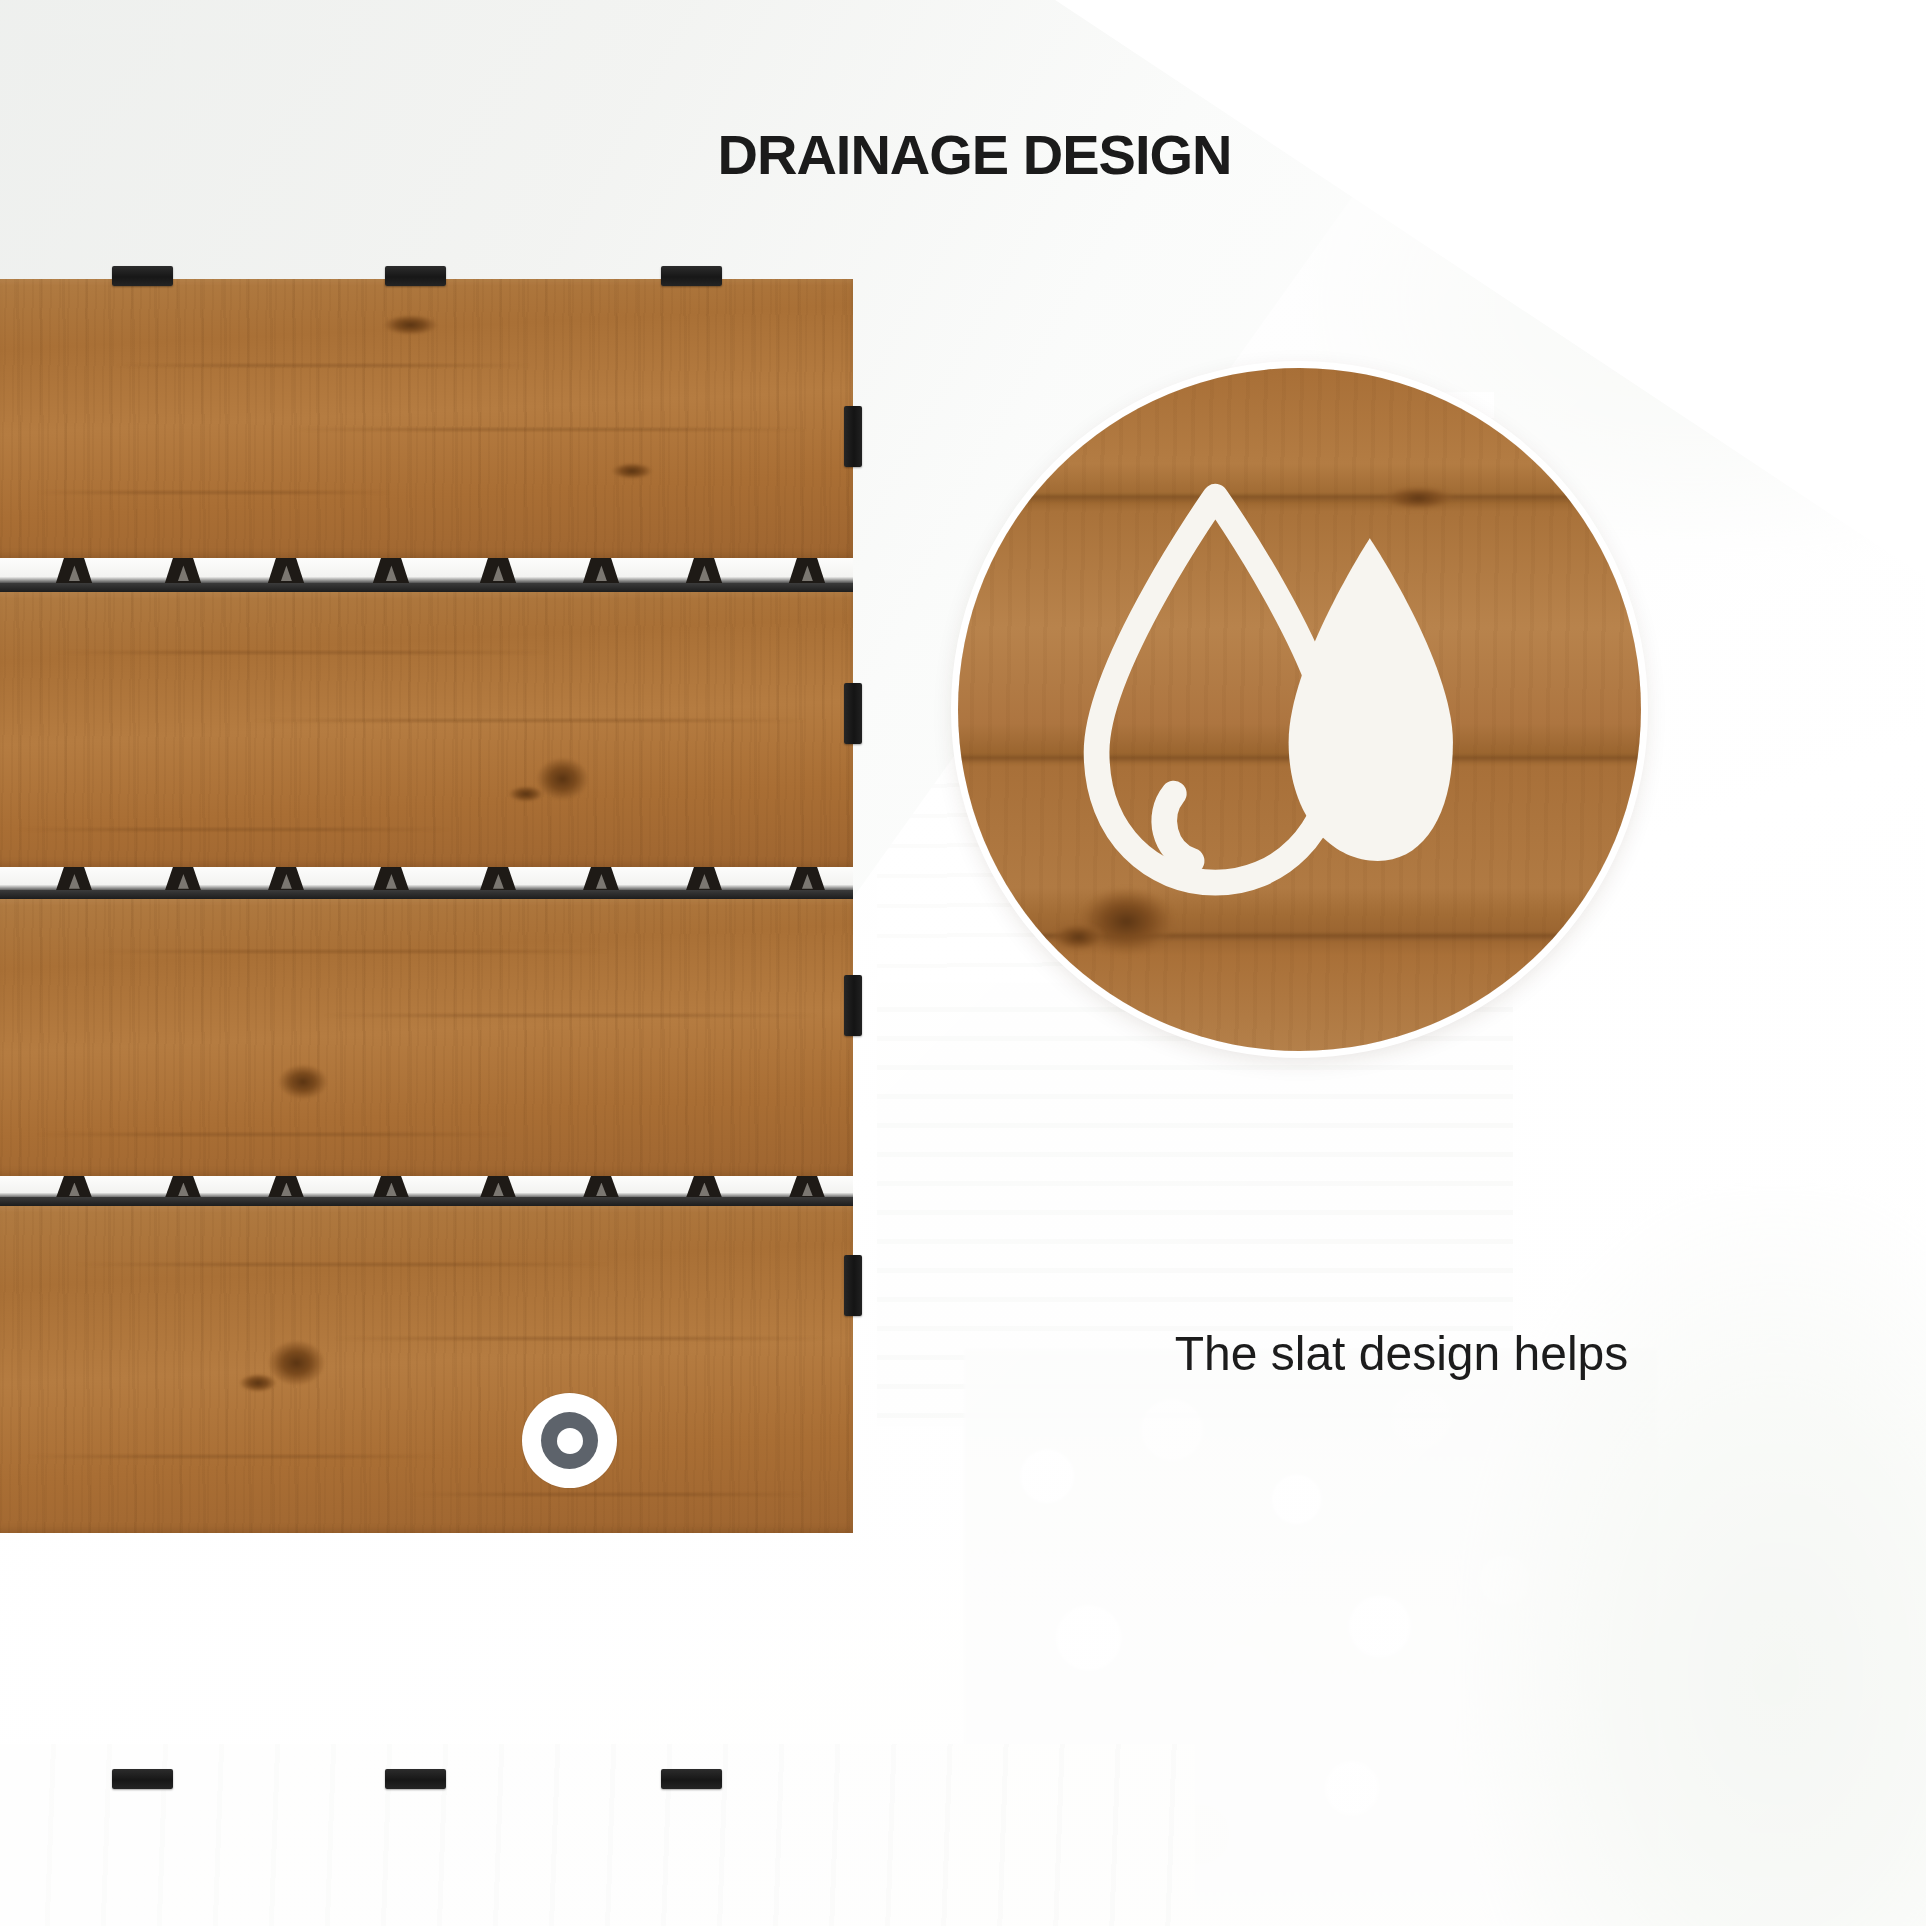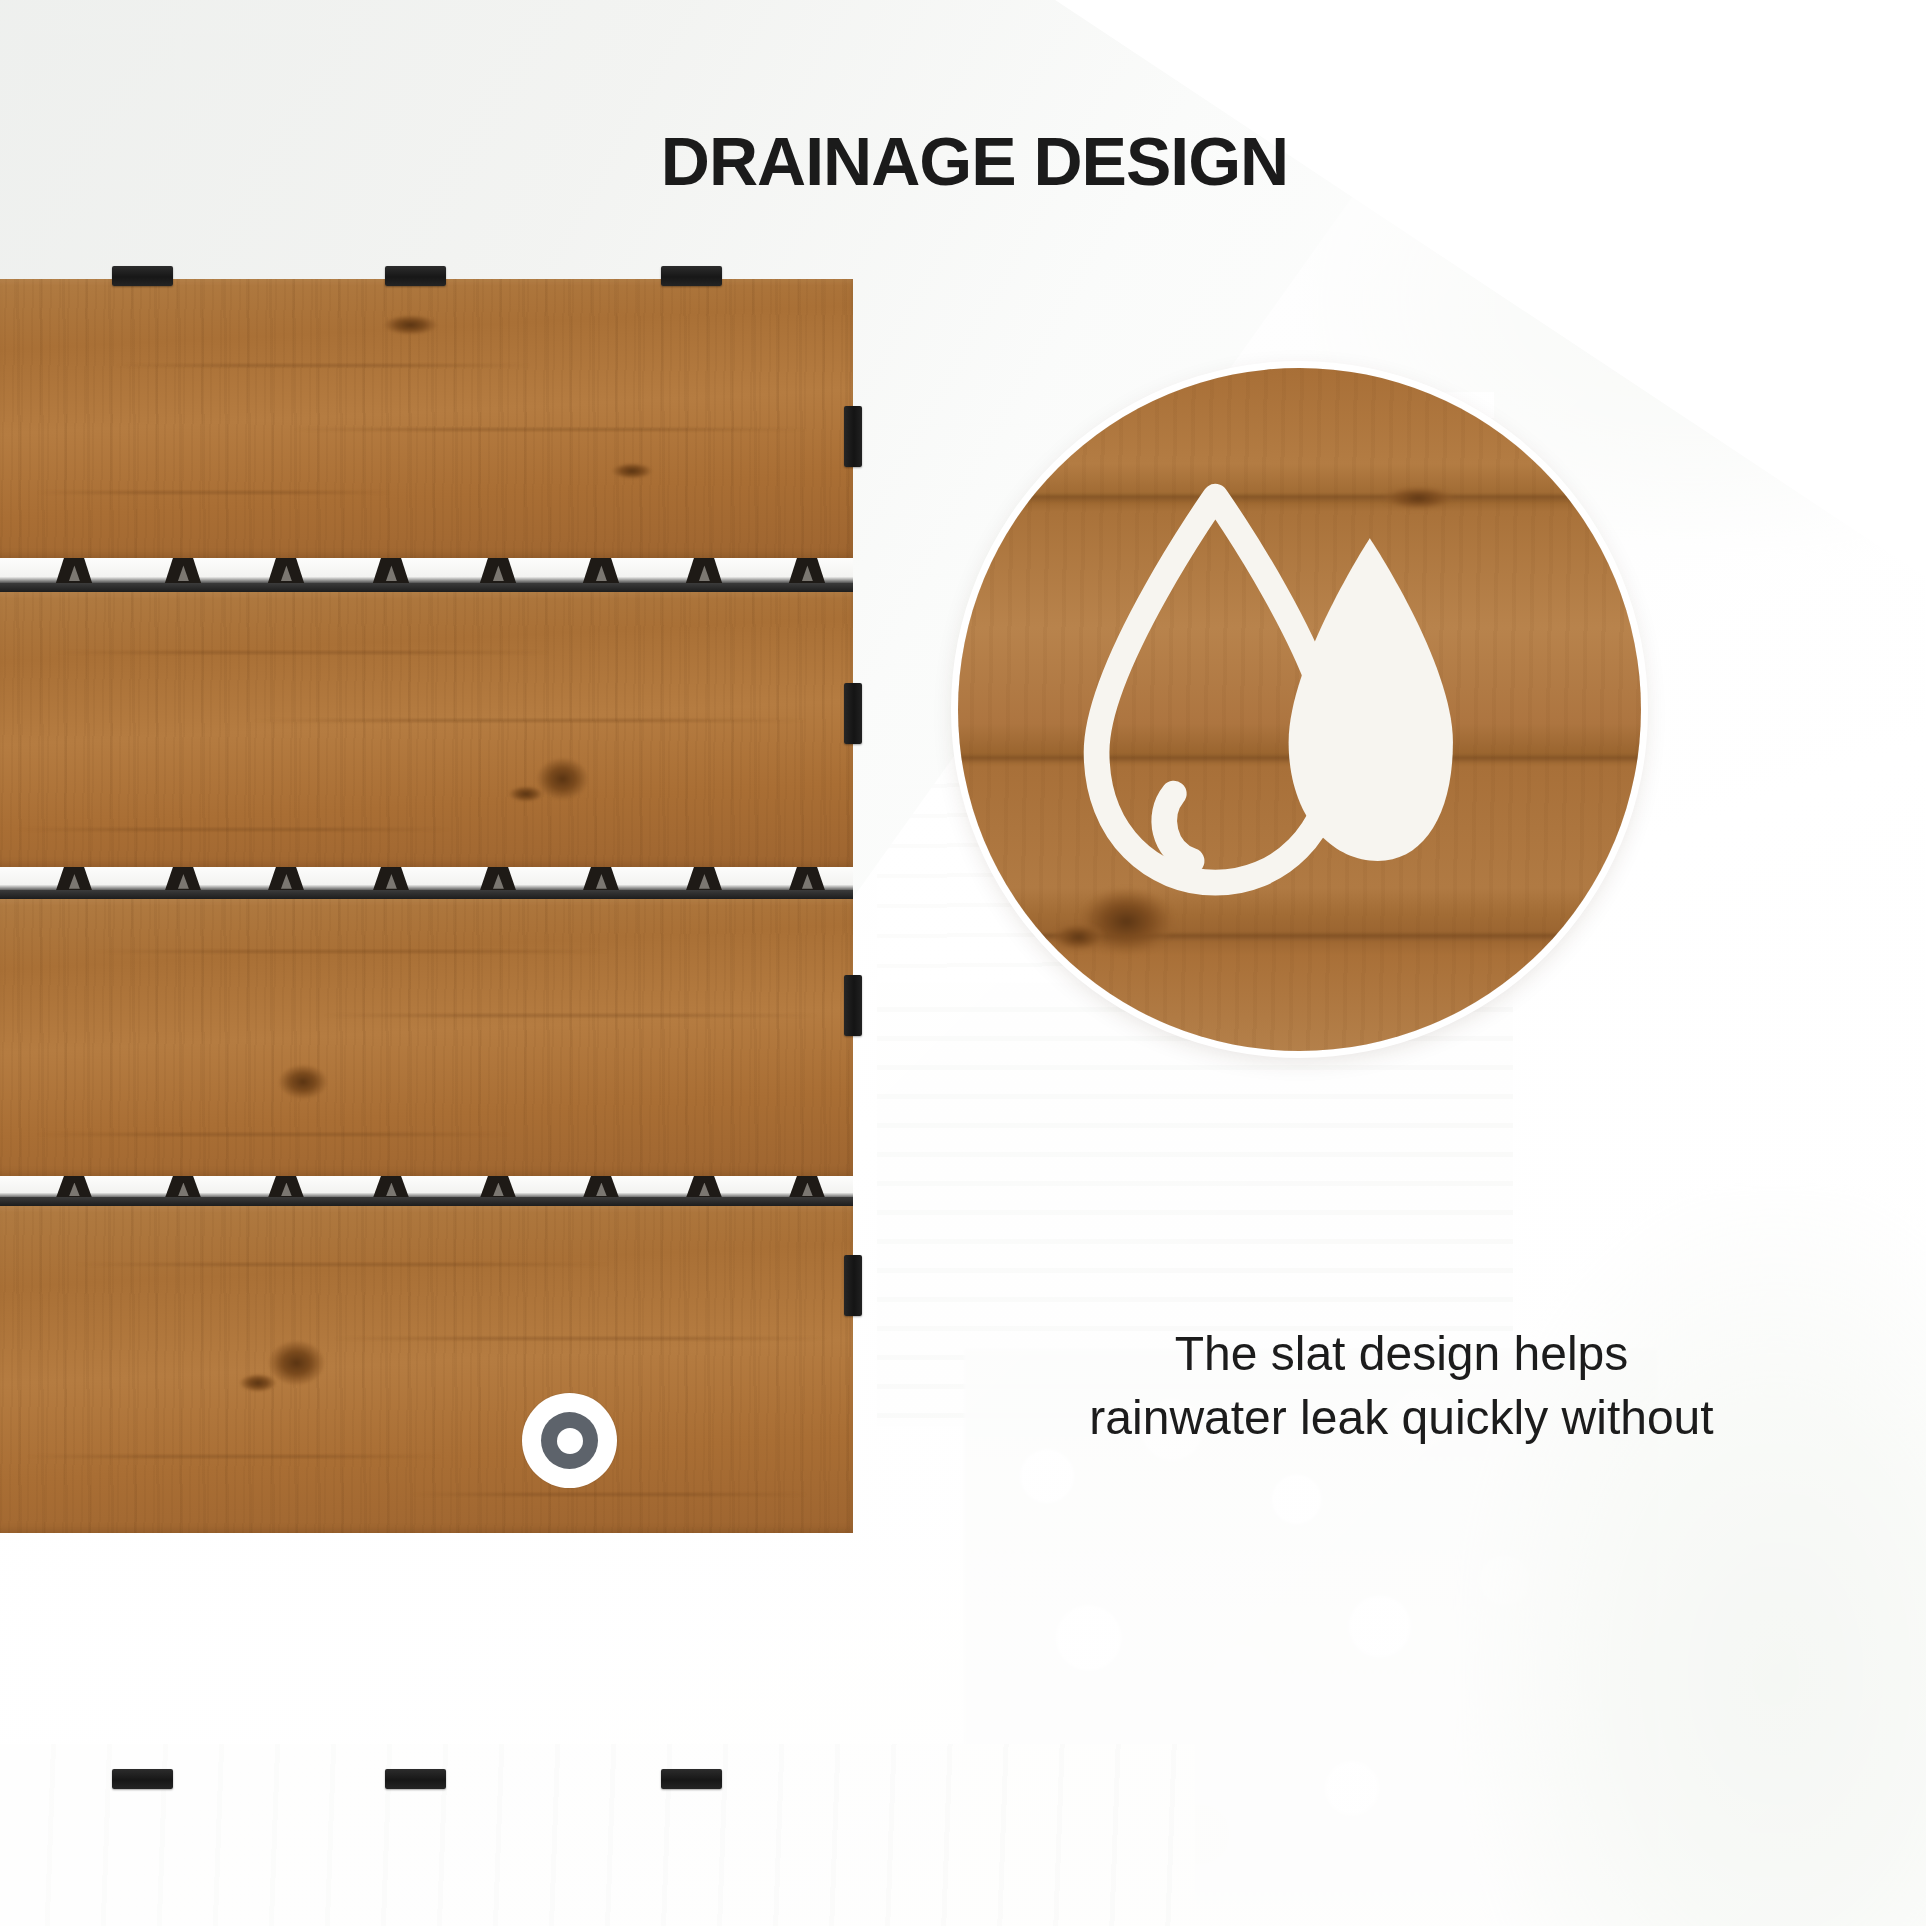--- a/index.html
+++ b/index.html
@@ -136,21 +136,21 @@
     background:#ffffff;
     clip-path:polygon(22% 0, 100% 0, 100% 100%, 100% 100%);
   }
 
   
   #title {
     position:absolute;
     left:0; right:0; top:127px;
     text-align:center;
     padding-left:22px;
-    font-size:68px;
+    font-size:56px;
     font-weight:bold;
     letter-spacing:-1px;
     color:#1b1b1b;
     line-height:1.0;
     white-space:nowrap;
     z-index:30;
   }
 
   
   #tile {
@@ -427,17 +427,16 @@
                  C 416 172, 334 298, 334 378
                  C 334 452, 376 498, 424 498
                  C 470 498, 500 452, 500 378
                  C 500 298, 416 172, 416 172 Z" fill="#f7f5f0"></path>
       </g>
     </svg>
   </div>
 
   <div id="caption">
     <span class="cl">The slat design helps</span>
-    <span class="cl">rainwater leak quickly without</span>
   </div>
 
 </div>
 
 
 </body></html>

